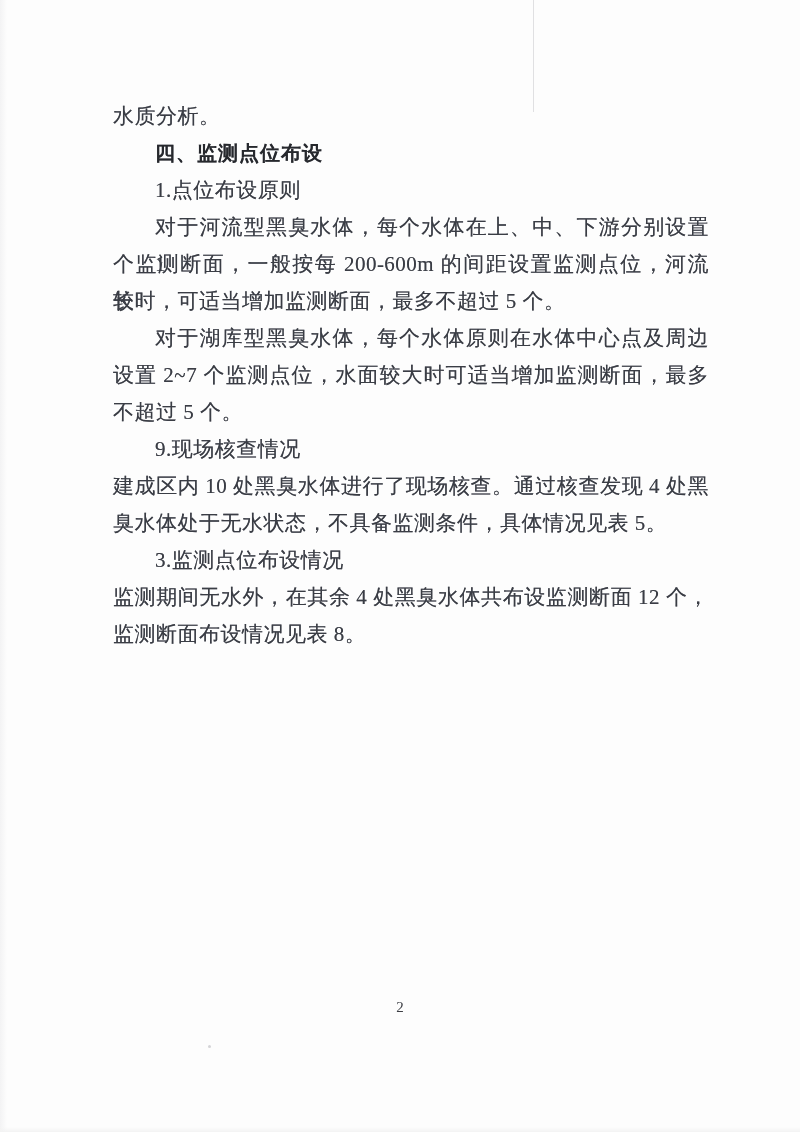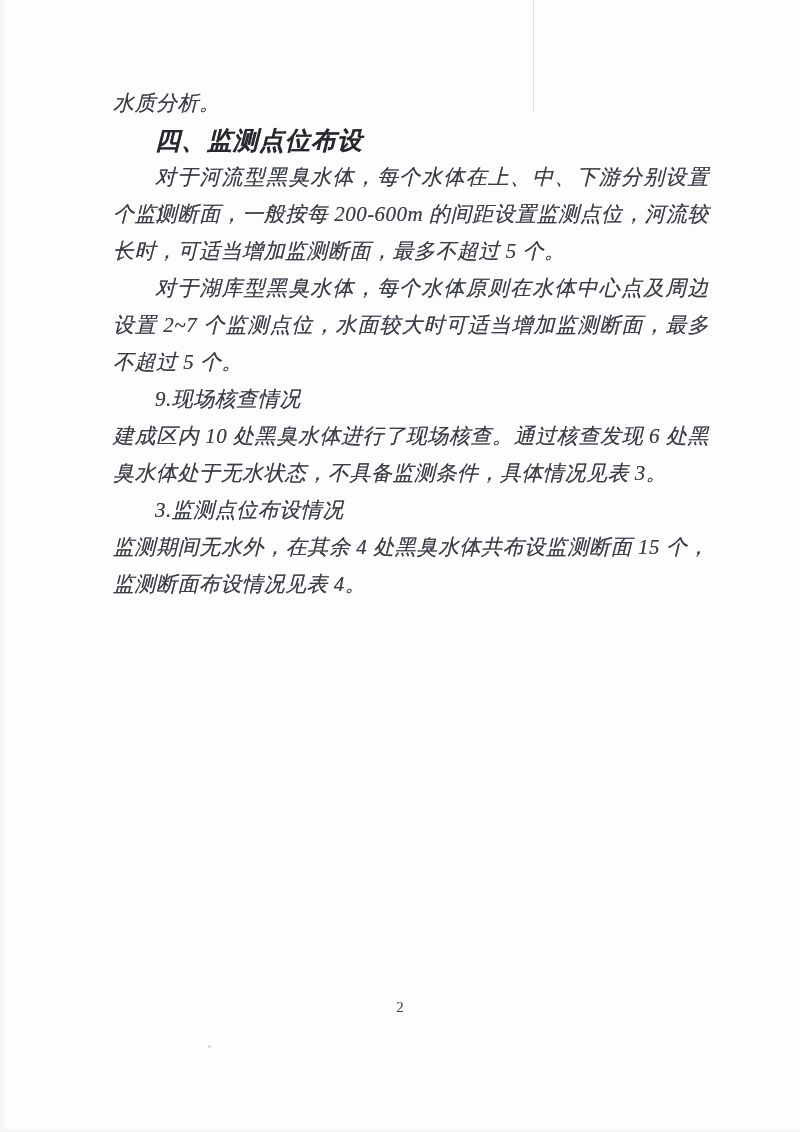--- a/index.html
+++ b/index.html
@@ -41,42 +41,41 @@
     position: absolute;
     left: 208px; top: 1045px;
     width: 3px; height: 3px;
     border-radius: 50%;
     background: rgba(120,120,130,0.30);
   }
   
   .content {
     position: absolute;
     left: 113px;
-    top: 85px;
+    top: 98px;
     width: 596px;
     color: #3a3d45;
     font-size: 21px;
     text-shadow: 0 0 0.5px rgba(62,65,74,0.65);
-    font-style: italic;
   }
   .line {
     height: 37px;
     line-height: 37px;
     letter-spacing: 0.5px;
   }
   .indent { padding-left: 42px; }
   .fill {
     text-align: justify;
     text-align-last: justify;
     text-justify: inter-character;
   }
   .heading {
     font-family: "Liberation Sans", "DejaVu Sans", sans-serif;
     font-weight: 700;
-    font-size: 25px;
+    font-size: 20px;
     color: #26282d;
     letter-spacing: 1px;
   }
   .page-num {
     position: absolute;
     left: 0; top: 999px;
     width: 100%;
     text-align: center;
     font-size: 15px;
     color: #3c3e44;
@@ -89,29 +88,30 @@
 <div class="page">
 
   <div class="edge-left"></div>
   <div class="seam-top"></div>
   <div class="edge-bottom"></div>
   <div class="speck"></div>
 
   <div class="content">
     <div class="line">水质分析。</div>
     <div class="line heading indent">四、监测点位布设</div>
+    <div class="line indent">1.点位布设原则</div>
     <div class="line indent fill">对于河流型黑臭水体，每个水体在上、中、下游分别设置 1</div>
     <div class="line fill">个监测断面，一般按每 200-600m 的间距设置监测点位，河流较</div>
     <div class="line">长时，可适当增加监测断面，最多不超过 5 个。</div>
     <div class="line indent fill">对于湖库型黑臭水体，每个水体原则在水体中心点及周边</div>
     <div class="line fill">设置 2~7 个监测点位，水面较大时可适当增加监测断面，最多</div>
     <div class="line">不超过 5 个。</div>
     <div class="line indent">9.现场核查情况</div>
-    <div class="line fill">建成区内 10 处黑臭水体进行了现场核查。通过核查发现 6 处黑</div>
-    <div class="line">臭水体处于无水状态，不具备监测条件，具体情况见表 3。</div>
+    <div class="line fill">建成区内 10 处黑臭水体进行了现场核查。通过核查发现 4 处黑</div>
+    <div class="line">臭水体处于无水状态，不具备监测条件，具体情况见表 5。</div>
     <div class="line indent">3.监测点位布设情况</div>
-    <div class="line fill">监测期间无水外，在其余 4 处黑臭水体共布设监测断面 15 个，</div>
-    <div class="line">监测断面布设情况见表 4。</div>
+    <div class="line fill">监测期间无水外，在其余 4 处黑臭水体共布设监测断面 12 个，</div>
+    <div class="line">监测断面布设情况见表 8。</div>
   </div>
 
   <div class="page-num">2</div>
 
 </div>
 
 </body></html>

